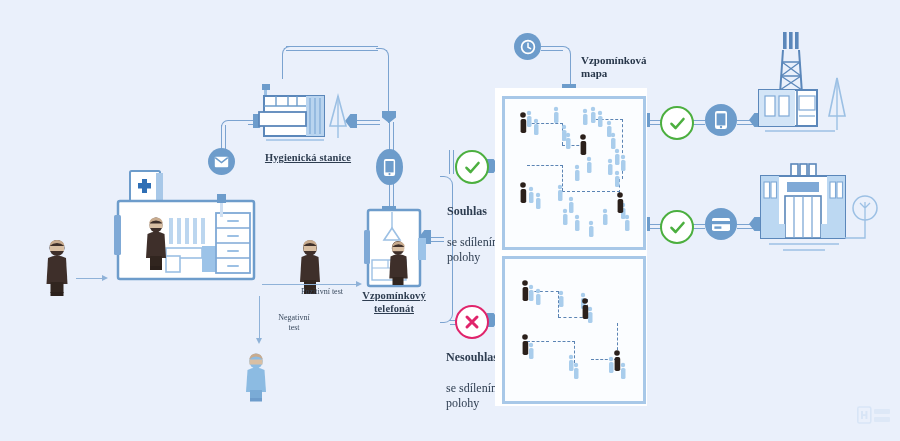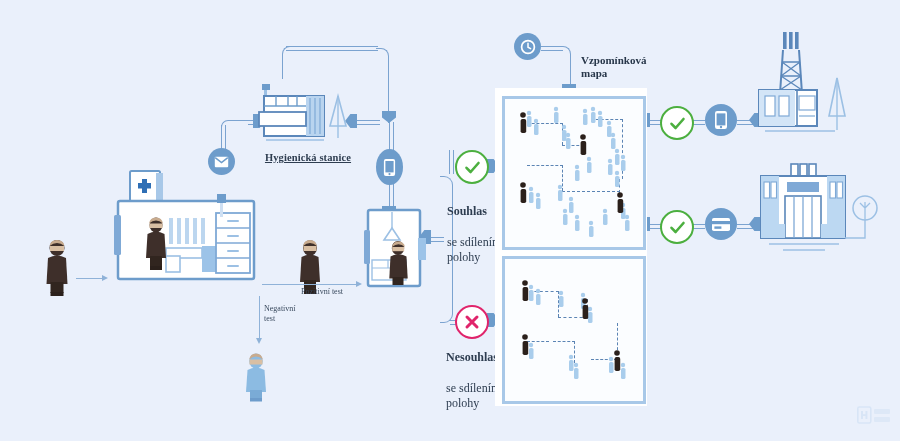--- a/index.html
+++ b/index.html
@@ -333,21 +333,21 @@
       <rect x="7" y="42" width="12" height="11" fill="#31251f"></rect>
       <rect x="7" y="52" width="12" height="4" fill="#2b201b"></rect>
     </svg>
   </div>
   <div class="thin-h" style="left:262px;top:284px;width:96px;"></div>
   <div class="arrow-head-r" style="left:356px;top:281px;"></div>
   <div class="flow-label" style="left:282px;top:287px;width:80px;text-align:center;">Pozitivní test</div>
 
   <div class="thin-v" style="left:259px;top:296px;height:44px;"></div>
   <div class="arrow-head-d" style="left:255.5px;top:338px;"></div>
-  <div class="flow-label" style="left:264px;top:304px;width:60px;">Negativní
+  <div class="flow-label" style="left:264px;top:313px;width:60px;text-align:center;">Negativní
 test</div>
 
   <div class="abs" style="left:243px;top:352px;width:26px;height:52px;">
     <svg width="26" height="52" viewBox="0 0 26 52">
       <ellipse cx="13" cy="9" rx="6.8" ry="7.5" fill="#8cbbe2"></ellipse>
       <path d="M6.2 7.5 q6.8 -6 13.6 0 q-1 -6 -6.8 -6 q-5.8 0 -6.8 6z" fill="#c8ab8e"></path>
       <rect x="6.5" y="7.5" width="13" height="5" fill="#d9bfa3"></rect>
       <path d="M4.5 18 q8.5 -5 17 0 l1.5 22 h-20 z" fill="#8cbbe2"></path>
       <rect x="7" y="38" width="12" height="9" fill="#7aabd6"></rect>
       <rect x="7" y="46" width="12" height="3.5" fill="#6d9ccb"></rect>
@@ -370,20 +370,22 @@
 
       <g transform="translate(28,32)">
         <ellipse cx="10" cy="8" rx="6.2" ry="7" fill="#3e2f2a"></ellipse>
         <path d="M4 7 q6.5 -5.5 13 0 q-1 -5.5 -6.5 -5.5 q-5.5 0 -6.5 5.5z" fill="#c8ab8e"></path>
         <rect x="4.2" y="7" width="12" height="4.2" fill="#d9bfa3"></rect>
         <path d="M2.5 16.5 q8 -4.5 16 0 l1.2 22 h-18.4 z" fill="#3e2f2a"></path>
         <rect x="4.5" y="37" width="11" height="8" fill="#31251f"></rect>
       </g>
     </svg>
   </div>
+  <div class="node-label" style="left:352px;top:290px;width:84px;">Vzpomínkový
+telefonát</div>
 
   <div class="check-circle" style="left:455px;top:150px;width:30px;height:30px;">
     <svg width="19" height="19" viewBox="0 0 19 19">
       <path d="M3.5 9.8 L7.6 14 L15.5 5" fill="none" stroke="#4caf3f" stroke-width="2.6" stroke-linecap="round" stroke-linejoin="round"></path>
     </svg>
   </div>
   <div class="decision-label" style="left:447px;top:188px;width:74px;">
     <span class="hd">Souhlas</span><br>
     <span>se sdílením
 polohy</span>

